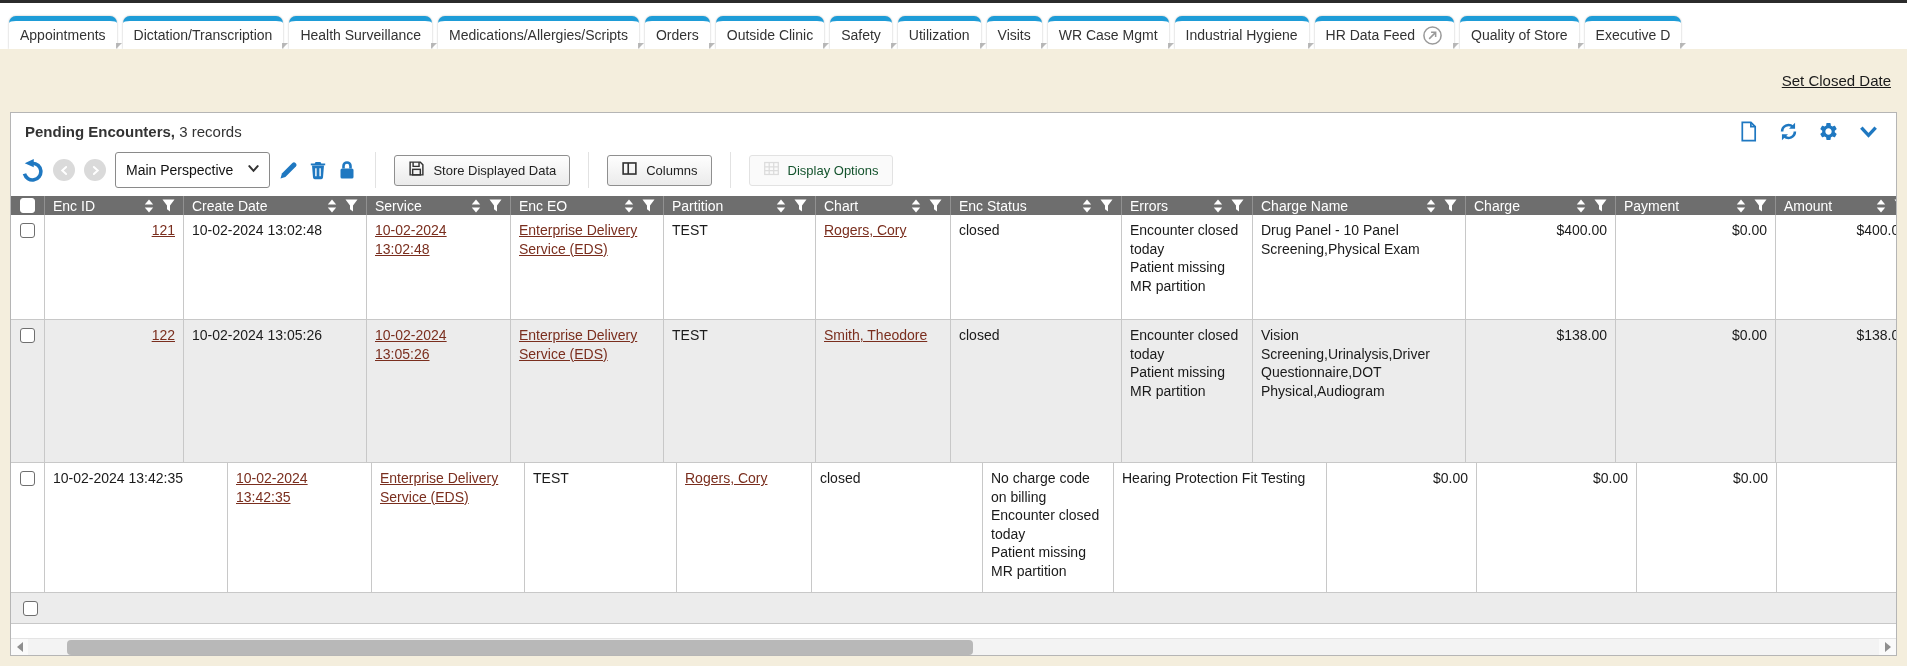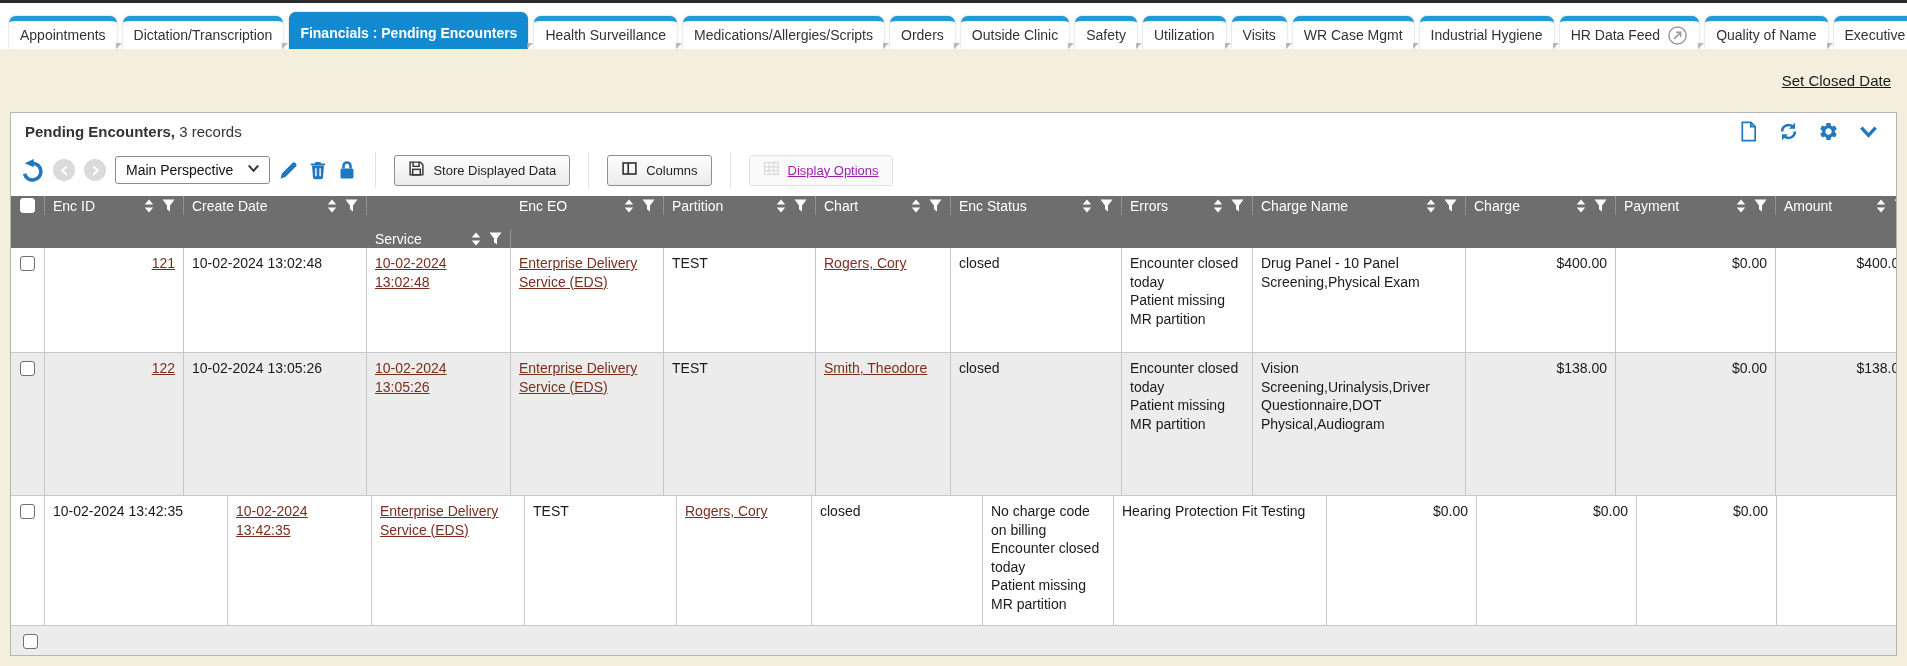--- a/index.html
+++ b/index.html
@@ -28,29 +28,29 @@
   .panel{margin:0 10px;background:#fff;border:1px solid #b5b5b5;height:544px;display:flex;flex-direction:column;overflow:hidden;}
   .panel-head{display:flex;justify-content:space-between;align-items:center;padding:8px 14px 5px 14px;flex:none;}
   .panel-title{font-size:15px;color:#333;}
   .panel-title .bold{font-weight:bold;}
   .panel-icons{display:flex;gap:19px;align-items:center;color:var(--icon-blue);padding-right:3px;}
   .panel-icons span{display:inline-flex;cursor:pointer;}
   .toolbar{display:flex;align-items:center;gap:9px;padding:5px 8px 8px 10px;flex:none;}
   .tico{color:var(--icon-blue);display:inline-flex;cursor:pointer;}
   .navcircle{width:22px;height:22px;border-radius:50%;background:#dadada;color:#fff;
     display:inline-flex;align-items:center;justify-content:center;cursor:default;flex:none;}
-  .selectbox{height:28px;border:1px solid #8a8a8a;border-radius:3px;background:#fff;
+  .selectbox{height:36px;border:1px solid #8a8a8a;border-radius:3px;background:#fff;
     display:inline-flex;align-items:center;justify-content:space-between;gap:14px;
     padding:0 9px 0 10px;min-width:152px;color:#111;cursor:pointer;}
   .vsep{width:1px;height:36px;background:#e2e2e2;margin:0 9px;flex:none;}
   .btn{height:31px;display:inline-flex;align-items:center;gap:8px;padding:0 13px;
     background:linear-gradient(#fefefe,#ebebeb);border:1px solid #8f8f8f;border-radius:3px;
     font-size:13px;color:#222;cursor:pointer;font-family:inherit;}
   .btn svg{color:#333;}
-  .btn.disabled{background:#fafafa;border-color:#e2e2e2;color:#a21caf;cursor:default;text-decoration:underline;}
+  .btn.disabled{background:#fafafa;border-color:#e2e2e2;color:#14532d;cursor:default;}
   .btn.disabled svg{color:#dcdcdc;}
   .thead{display:flex;background:var(--header-bg);color:#fff;flex:none;}
   .th{display:flex;align-items:center;padding:0 8px;height:19px;border-right:1px solid #919191;flex:none;overflow:hidden;}
   .th .lbl{flex:1 1 auto;white-space:nowrap;overflow:hidden;}
   .th .hicon{display:inline-flex;margin-left:7px;cursor:pointer;flex:none;}
   .th.selcol,.td.selcol{justify-content:center;padding-left:0;padding-right:0;}
   .tbody{flex:none;}
   .tr{display:flex;background:#fff;border-bottom:1px solid #c8c8c8;}
   .tr.alt{background:var(--row-alt);}
   .td{padding:6px 8px;border-right:1px solid #c8c8c8;flex:none;line-height:1.33;overflow:hidden;}
@@ -72,23 +72,20 @@
 
 <div class="topline"></div>
 
 <div class="tabbar" id="tabbar">
     <div class="tab">
       <span class="tab-label">Appointments</span>
     </div>
     <div class="tab">
       <span class="tab-label">Dictation/Transcription</span>
     </div>
-    <div class="tab active">
-      <span class="tab-label">Financials : Pending Encounters</span>
-    </div>
     <div class="tab">
       <span class="tab-label">Health Surveillance</span>
     </div>
     <div class="tab">
       <span class="tab-label">Medications/Allergies/Scripts</span>
     </div>
     <div class="tab">
       <span class="tab-label">Orders</span>
     </div>
     <div class="tab">
@@ -112,21 +109,21 @@
     <div class="tab">
       <span class="tab-label">HR Data Feed</span>
       <span class="tico-ext">
         <svg viewBox="0 0 22 22" width="21" height="21" aria-hidden="true">
           <circle cx="11" cy="11" r="9" fill="none" stroke="currentColor" stroke-width="1.6"></circle>
           <path d="M7.5 14.5l6.5-6.5M9.5 7.7h4.8v4.8" fill="none" stroke="currentColor" stroke-width="1.6"></path>
         </svg>
       </span>
     </div>
     <div class="tab">
-      <span class="tab-label">Quality of Name</span>
+      <span class="tab-label">Quality of Store</span>
     </div>
     <div class="tab">
       <span class="tab-label">Executive D</span>
     </div>
   </div>
 
 <div class="subbar">
   <a class="setclosed">Set Closed Date</a>
 </div>
 
@@ -257,21 +254,21 @@
             <path d="M6 .5L10.5 6h-9z" fill="currentColor"></path>
             <path d="M6 14.5L10.5 9h-9z" fill="currentColor"></path>
           </svg>
         </span>
         <span class="hicon">
           <svg viewBox="0 0 13 13" width="13" height="13" aria-hidden="true">
             <path d="M.5.5h12L8 6.5v6l-3-2.2V6.5z" fill="currentColor"></path>
           </svg>
         </span>
       </div>
-      <div class="th" style="width: 144px; margin-top: 33px;">
+      <div class="th" style="width: 144px;">
         <span class="lbl">Service</span>
         <span class="hicon">
           <svg viewBox="0 0 12 15" width="12" height="14" aria-hidden="true">
             <path d="M6 .5L10.5 6h-9z" fill="currentColor"></path>
             <path d="M6 14.5L10.5 9h-9z" fill="currentColor"></path>
           </svg>
         </span>
         <span class="hicon">
           <svg viewBox="0 0 13 13" width="13" height="13" aria-hidden="true">
             <path d="M.5.5h12L8 6.5v6l-3-2.2V6.5z" fill="currentColor"></path>

